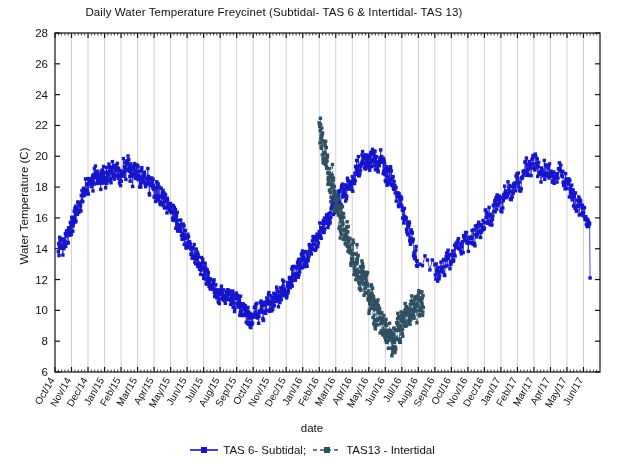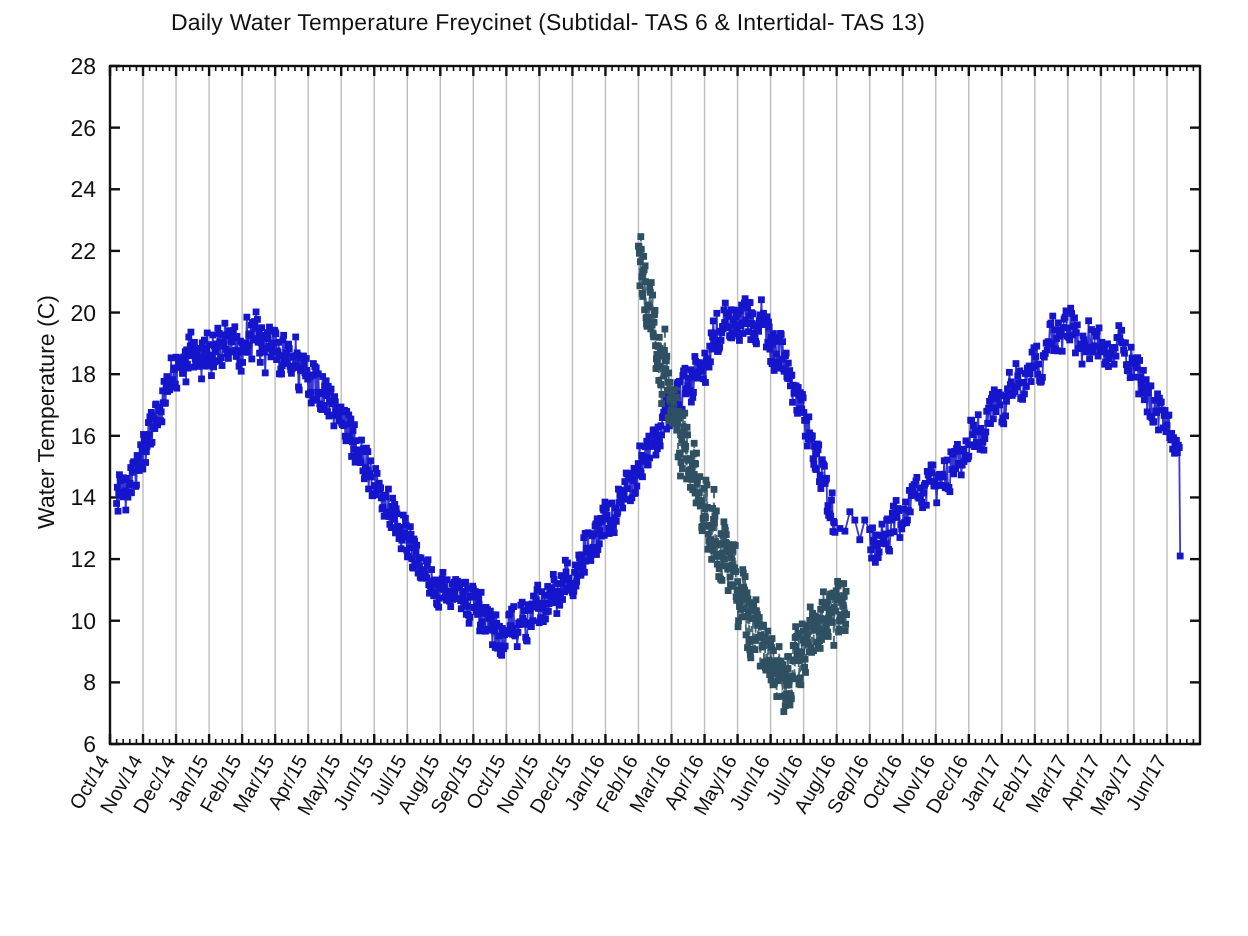--- a/index.html
+++ b/index.html
@@ -2273,15 +2273,32 @@
         <rect x="420.17" y="290.09" width="3.4" height="3.4" fill="#2E5062"></rect>
         <rect x="420.41" y="296.37" width="3.4" height="3.4" fill="#2E5062"></rect>
         <rect x="420.64" y="304.76" width="3.4" height="3.4" fill="#2E5062"></rect>
         <rect x="420.88" y="313.63" width="3.4" height="3.4" fill="#2E5062"></rect>
         <rect x="421.12" y="310.38" width="3.4" height="3.4" fill="#2E5062"></rect>
         <rect x="421.35" y="293.93" width="3.4" height="3.4" fill="#2E5062"></rect>
         <rect x="421.59" y="305.58" width="3.4" height="3.4" fill="#2E5062"></rect>
       </g>
     </svg>
 
+  <div class="xlabel">date</div>
 
+  <div class="legend">
+    <div class="legend-item">
+      <svg width="30" height="12">
+        <line x1="1" y1="6" x2="29" y2="6" stroke="#1515CC" stroke-width="1.6"></line>
+        <rect x="12" y="3" width="6" height="6" fill="#1515CC"></rect>
+      </svg>
+      <span class="legend-text">TAS 6- Subtidal;</span>
+    </div>
+    <div class="legend-item">
+      <svg width="30" height="12">
+        <line x1="1" y1="6" x2="29" y2="6" stroke="#2E5062" stroke-width="1.6" stroke-dasharray="4,3"></line>
+        <rect x="12" y="3" width="6" height="6" fill="#2E5062"></rect>
+      </svg>
+      <span class="legend-text">TAS13 - Intertidal</span>
+    </div>
+  </div>
 
 </div>
 
 </body></html>

